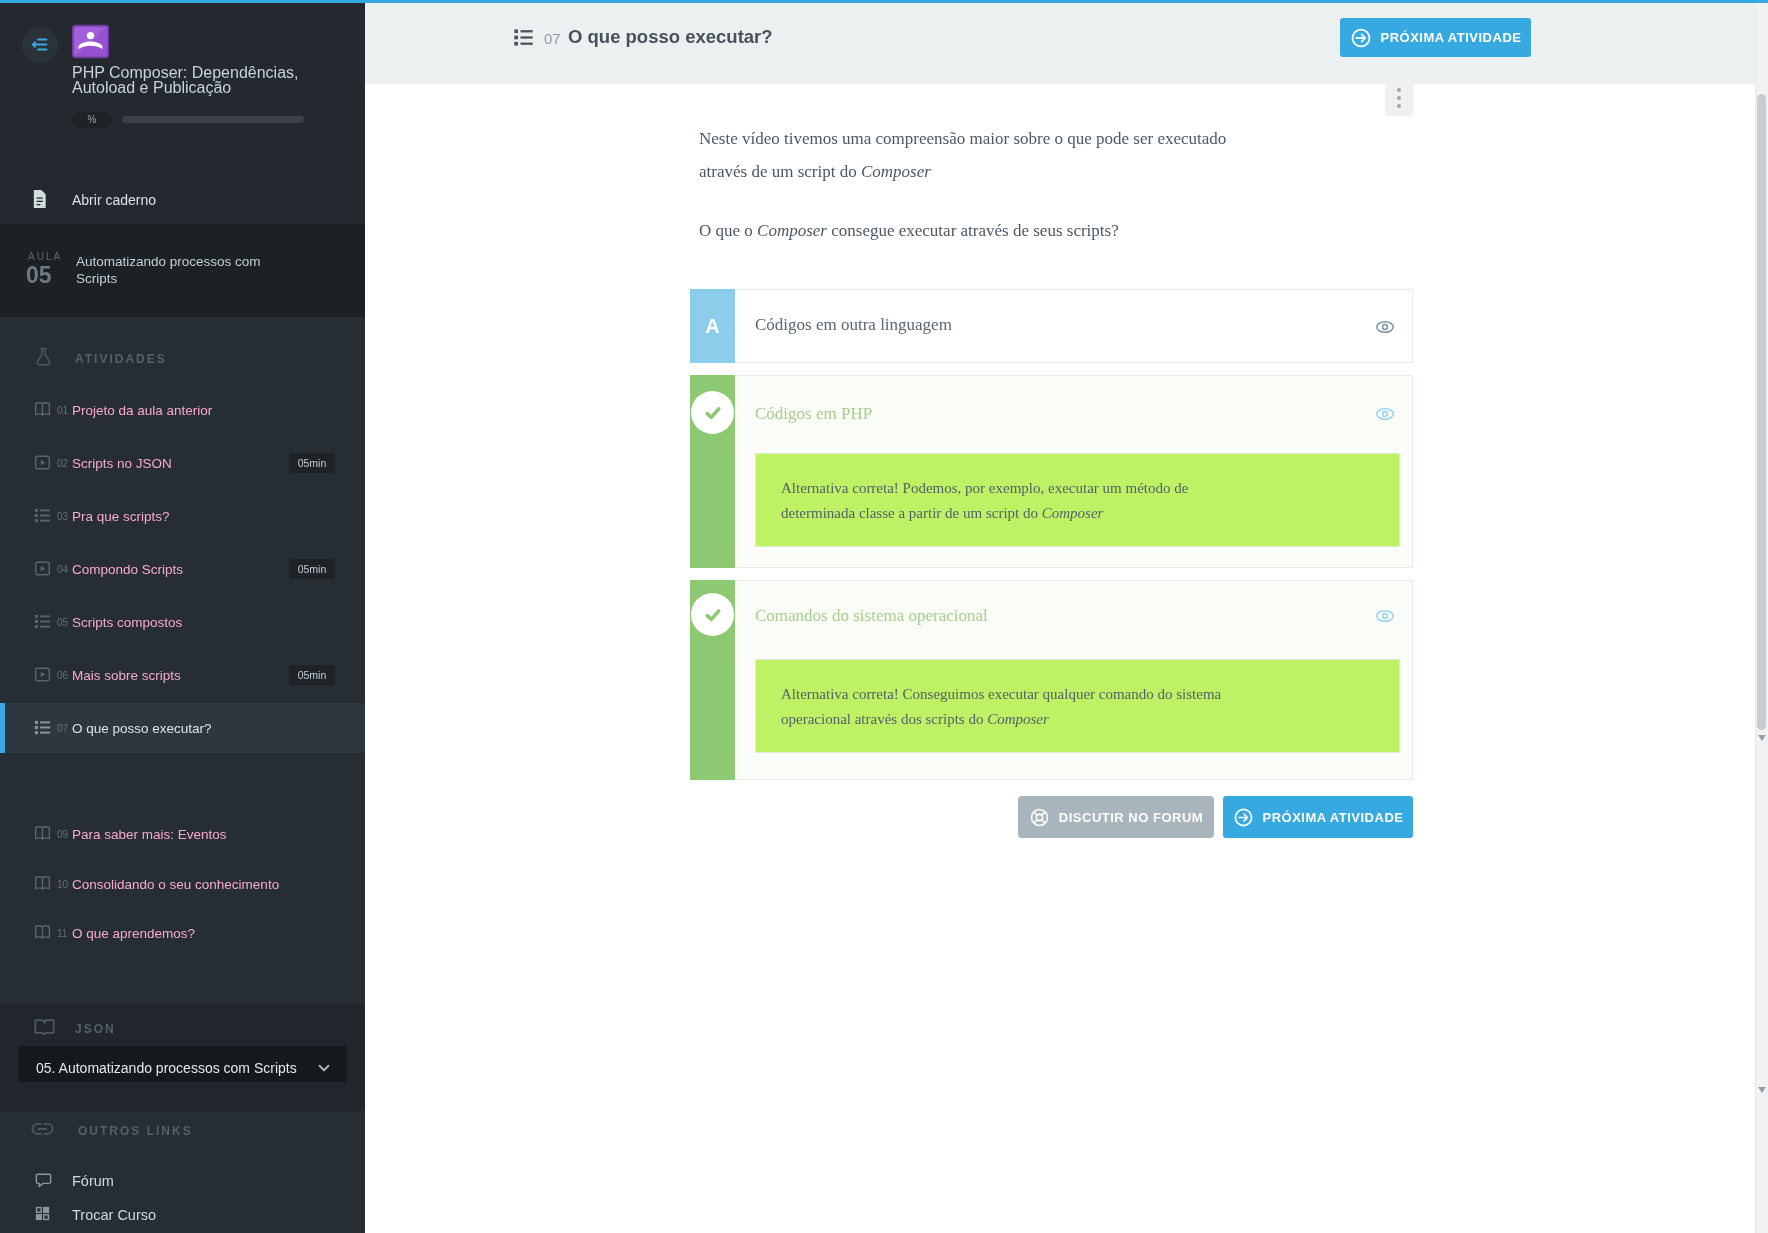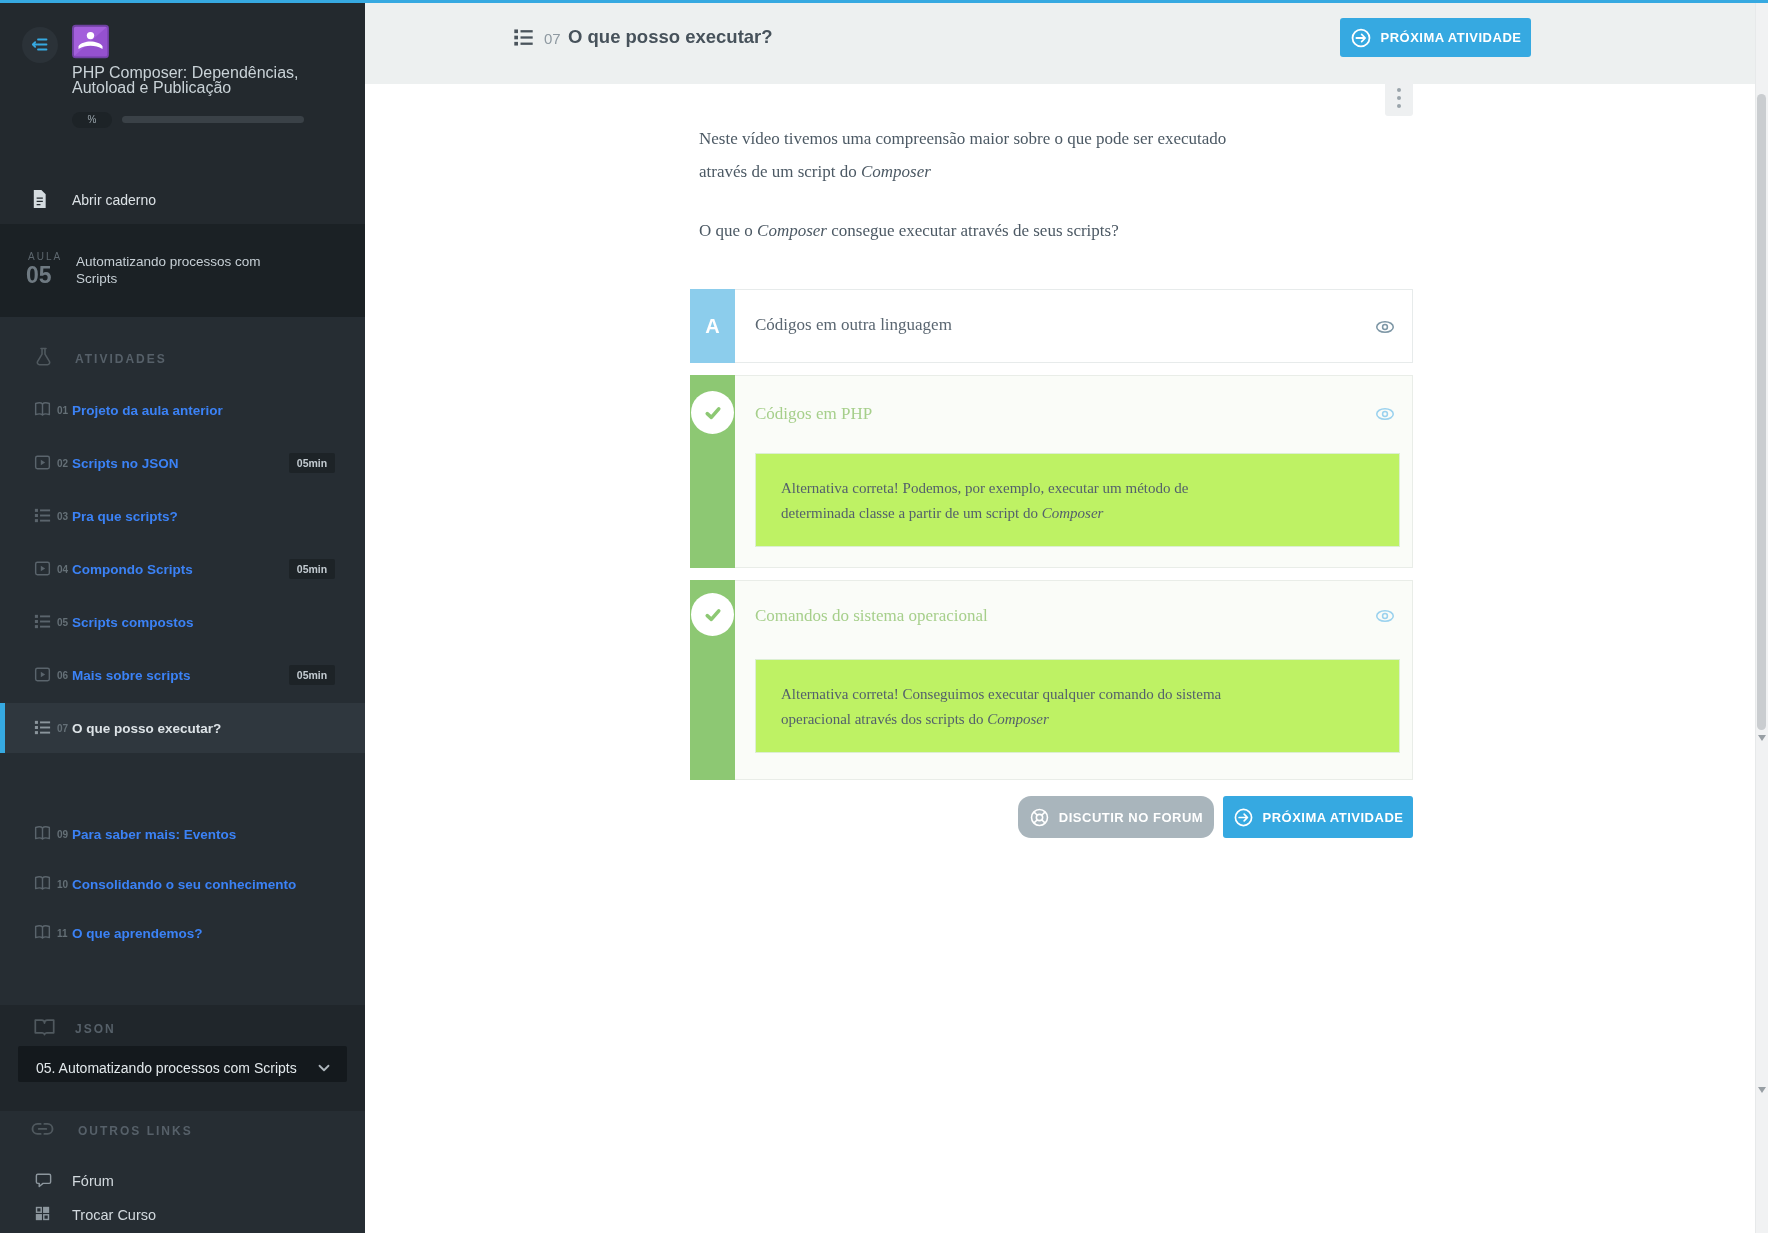--- a/index.html
+++ b/index.html
@@ -31,24 +31,24 @@
   .notebook .nb-icon{position:absolute;left:30px;top:9px;color:#d5dce0;}
   .notebook .nb-label{position:absolute;left:72px;top:13px;font-size:14px;color:#dbe1e5;}
 
   .lesson-kicker{position:absolute;left:28px;top:27px;font-size:10px;letter-spacing:2px;color:#5d676e;}
   .lesson-num{position:absolute;left:26px;top:38px;font-size:23px;font-weight:bold;color:#6f7a82;}
   .lesson-title{position:absolute;left:76px;top:29px;width:215px;font-size:13.5px;line-height:17px;color:#c6cfd5;}
 
   .sec-head-icon{position:absolute;left:33px;color:#50595f;}
   .sec-head-label{position:absolute;left:75px;font-size:12px;font-weight:bold;letter-spacing:2px;color:#566069;}
 
-  .act-item{position:absolute;left:0;width:100%;height:24px;cursor:pointer;font-weight:bold;}
+  .act-item{position:absolute;left:0;width:100%;height:24px;cursor:pointer;}
   .act-item .a-icon{position:absolute;left:33px;top:1px;color:#5a646c;}
   .act-item .a-num{position:absolute;left:57px;top:6px;font-size:10px;color:#657077;}
-  .act-item .a-label{position:absolute;left:72px;top:4px;font-size:13.5px;color:#3b82f6;}
+  .act-item .a-label{position:absolute;left:72px;top:4px;font-size:13.5px;color:#f9a8d4;}
   .act-item .a-dur{position:absolute;left:289px;top:1px;width:46px;height:20px;background:#1d2327;border-radius:2px;
                    color:#c3cbd1;font-size:10.5px;text-align:center;line-height:20px;}
   .active-block{position:absolute;left:0;top:386px;width:100%;height:50px;background:#2f373e;
                 border-left:5px solid #36a9e1;box-sizing:border-box;}
   .act-item.active .a-icon{color:#8b959c}
   .act-item.active .a-label{color:#dde3e7}
 
   .aulas-select{position:absolute;left:18px;top:41px;width:329px;height:36px;background:#14191d;border-radius:2px;
                 cursor:pointer;}
   .aulas-select .sel-label{position:absolute;left:18px;top:0;font-size:14px;color:#e3e9ec;line-height:44px;}
@@ -89,21 +89,21 @@
                 display:flex;align-items:center;justify-content:center;color:#8dc873;}
   .opt-label-a{position:absolute;left:64px;top:25px;font-size:17px;color:#5a6671;}
   .opt-title-g{position:absolute;left:64px;font-size:17px;color:#a6cf8b;}
   .eye{position:absolute;right:16px;cursor:pointer;}
   .eye-gray{color:#7e97a6;}
   .eye-blue{color:#9bd2ee;}
   .expl-box{position:absolute;left:64px;width:645px;height:94px;background:#bef264;border:1px solid #dcefd2;box-sizing:border-box;}
   .expl-text{position:absolute;left:25px;top:22px;font-size:15px;line-height:25px;color:#54616b;}
 
   
-  .btn-forum{position:absolute;left:1018px;top:796px;width:196px;height:42px;background:#a9b5bc;border-radius:13px;
+  .btn-forum{position:absolute;left:1018px;top:796px;width:196px;height:42px;background:#a9b5bc;border-radius:4px;
              display:flex;align-items:center;justify-content:center;gap:9px;color:#fff;cursor:pointer;}
   .btn-next-bottom{position:absolute;left:1223px;top:796px;width:190px;height:42px;background:#36a9e1;border-radius:3px;
              display:flex;align-items:center;justify-content:center;gap:9px;color:#fff;cursor:pointer;}
   .btn-forum .bt-label,.btn-next-bottom .bt-label{font-size:13px;font-weight:bold;letter-spacing:.5px;}
 
   
   .scroll-track{position:absolute;left:1755px;top:3px;width:13px;height:1230px;background:#f1f2f3;border-left:1px solid #e7e9ea;box-sizing:border-box;}
   .scroll-thumb{position:absolute;left:1757px;top:94px;width:9px;height:636px;border-radius:5px;background:#cacdd0;cursor:pointer;}
   .scroll-arrow{position:absolute;left:1758px;width:0;height:0;border-left:4px solid transparent;
                 border-right:4px solid transparent;border-top:6px solid #989fa4;cursor:pointer;}

